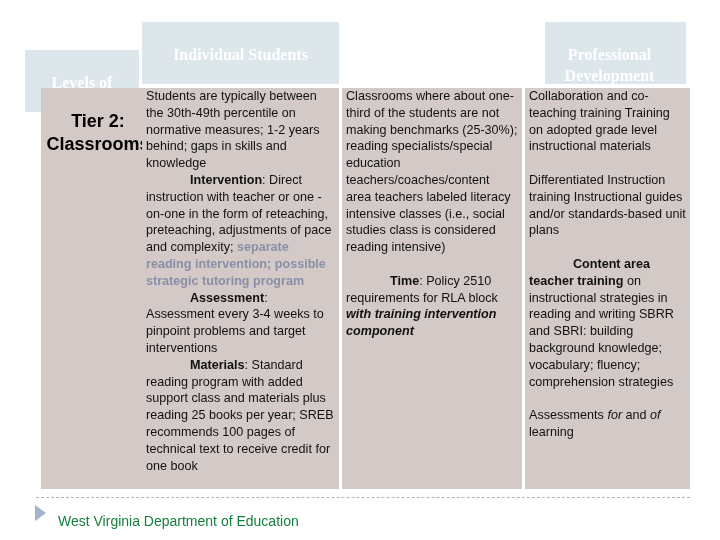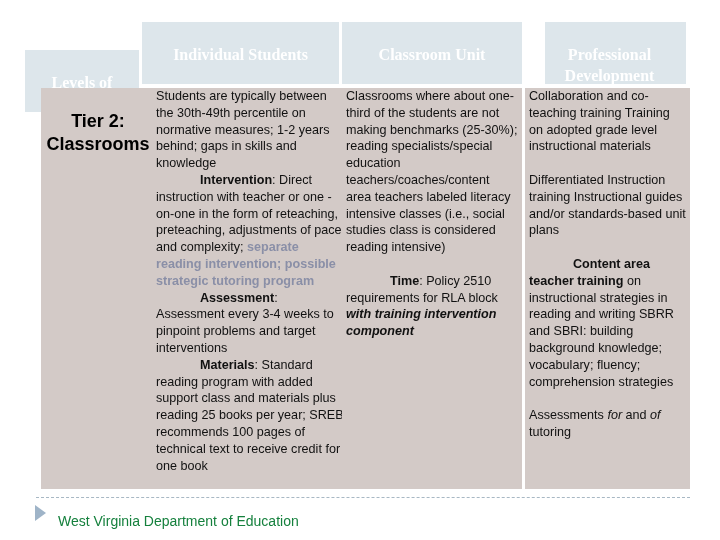--- a/index.html
+++ b/index.html
@@ -16,47 +16,46 @@
   .dash { position:absolute; left:36px; top:497px; width:654px; border-top:1px dashed #a8b8c4; }
   .arrow { position:absolute; left:35px; top:505px; width:0; height:0; border-top:8px solid transparent; border-bottom:8px solid transparent; border-left:11px solid #9fb4c8; }
   .footer { position:absolute; left:58px; top:513px; font-size:14px; color:#15803d; }
 </style>
 </head>
 <body>
 
 <div class="tbl">
   <div class="hcell" style="left:0;width:114px;margin-top:28px;">Levels of Support</div>
   <div class="hcell" style="left:117px;width:197px;">Individual Students</div>
-  <div class="hcell" style="left:317px;width:180px;">Classroom Unit</div>
   <div class="hcell" style="left:520px;width:141px;padding-left:8px;padding-right:20px;">Professional Development</div>
 
   <div class="bcell tier" style="left:16px;width:114px;">
     <div>Tier 2:</div>
     <div>Classrooms</div>
   </div>
 
-  <div class="bcell" style="left:127px;width:197px;">
+  <div class="bcell" style="left:117px;width:197px;">
     <span>Students are typically between the 30th-49th percentile on normative measures;  1-2 years behind;  gaps in skills and knowledge</span><br>
     <span class="b">Intervention</span><span>:  Direct instruction with teacher or one -on-one in the form of reteaching, preteaching, adjustments of pace and complexity; </span><span class="hl">separate reading intervention;  possible strategic tutoring program</span><br>
     <span class="b">Assessment</span><span>: Assessment every 3-4 weeks to pinpoint problems and target interventions</span><br>
     <span class="b">Materials</span><span>:  Standard reading program with added support class and materials plus reading 25 books per year; SREB recommends 100 pages of technical text to receive credit for one book</span>
   </div>
 
   <div class="bcell" style="left:317px;width:180px;">
     <span>Classrooms where about one-third of the students are not making benchmarks (25-30%);  reading specialists/special education teachers/coaches/content area teachers labeled literacy intensive classes (i.e., social studies class is considered reading intensive)</span>
     <div class="gap"></div>
     <span class="b">Time</span><span>:  Policy 2510 requirements for RLA block </span><span class="bi">with training intervention component</span>
   </div>
 
   <div class="bcell" style="left:500px;width:165px;">
     <span>Collaboration and co-teaching training Training on adopted grade level instructional materials</span>
     <div class="gap"></div>
     <span>Differentiated Instruction training Instructional guides and/or standards-based unit plans</span>
     <div class="gap"></div>
     <span class="b">Content area teacher training</span><span> on instructional strategies in reading and writing SBRR  and SBRI: building background knowledge; vocabulary; fluency; comprehension strategies</span>
     <div class="gap"></div>
-    <span>Assessments </span><span class="i">for</span><span> and </span><span class="i">of</span><span> tutoring</span>
+    <span>Assessments </span><span class="i">for</span><span> and </span><span class="i">of</span><span> learning</span>
   </div>
 </div>
 
 <div class="dash"></div>
 <div class="arrow"></div>
 <div class="footer">West Virginia Department of Education</div>
 
 </body></html>

